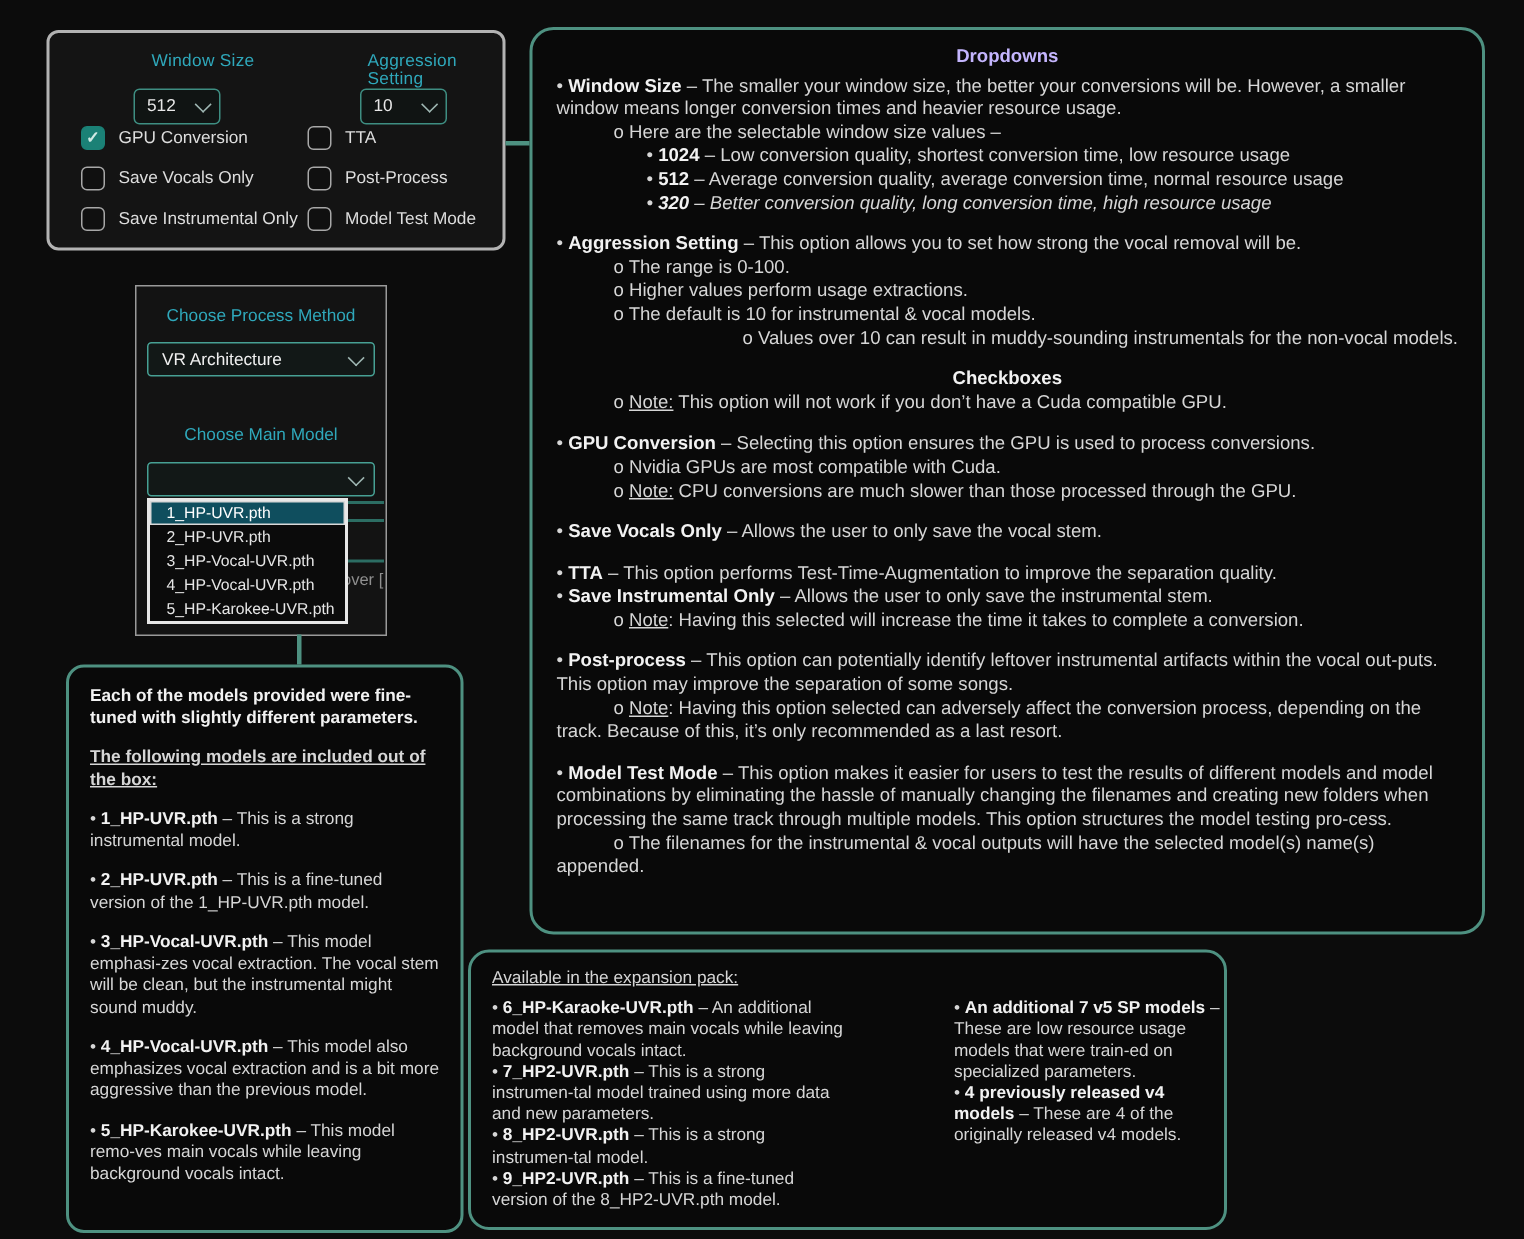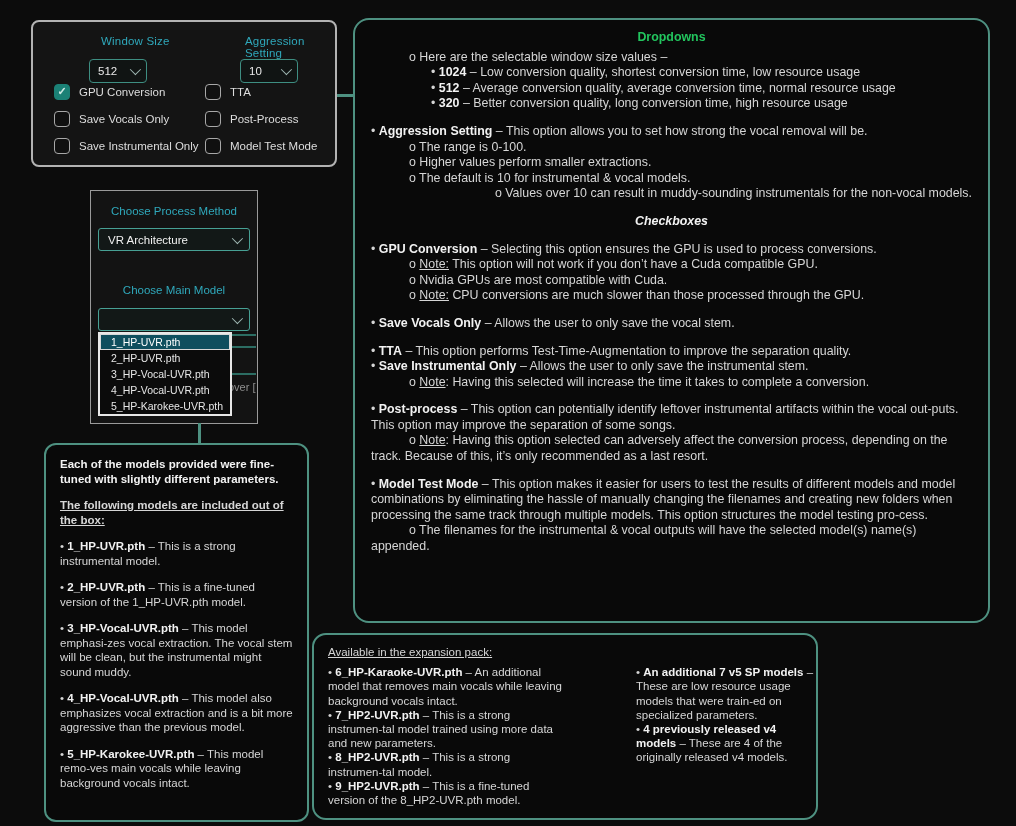--- a/index.html
+++ b/index.html
@@ -41,24 +41,24 @@
   
   .note-box{position:absolute;background:#090909;border:2px solid #4e9181;box-sizing:border-box;}
   .box-dropdowns{left:353px;top:18px;width:637px;height:605px;border-radius:16px;
     padding:10px 16px 8px 16px;font-size:12.4px;line-height:15.6px;}
   .box-models{left:44px;top:443px;width:265px;height:379px;border-radius:12px;
     padding:12px 14px;font-size:11.5px;line-height:14.5px;}
   .box-expansion{left:312px;top:633px;width:506px;height:187px;border-radius:14px;
     padding:10px 14px;font-size:11.5px;line-height:14.2px;}
   .tl{color:#d6d6d6;}
   .tl.g{margin-top:12px;}
-  .tl.c{text-align:center;font-style:italic;}
+  .tl.c{text-align:center;}
   .tl .b{font-weight:bold;color:#f2f2f2;}
   .tl .u{text-decoration:underline;}
-  .box-title{text-align:center;font-weight:bold;color:#22c55e;margin-bottom:4px;}
+  .box-title{text-align:center;font-weight:bold;color:#c4b5fd;margin-bottom:4px;}
   .exp-cols{display:flex;margin-top:6px;}
   .exp-left{width:238px;flex:0 0 auto;}
   .exp-right{width:182px;flex:0 0 auto;margin-left:70px;}
 
   
   .connector{position:absolute;background:#4e9181;}
   .conn-h{left:337px;top:94px;width:16px;height:3px;}
   .conn-v{left:198px;top:423px;width:3px;height:20px;}
 </style>
 </head>
@@ -135,32 +135,33 @@
         <div class="model-item">4_HP-Vocal-UVR.pth</div>
         <div class="model-item">5_HP-Karokee-UVR.pth</div>
       </div>
   </div>
 
   <div class="connector conn-v"></div>
 
   <div class="note-box box-dropdowns">
     <div class="box-title">Dropdowns</div>
     <div id="dropdowns-lines">
+        <div class="tl" style="text-indent: 0px;"><span>• </span><span class="b">Window Size</span><span> – The smaller your window size, the better your conversions will be. However, a smaller window means longer conversion times and heavier resource usage.</span></div>
         <div class="tl" style="text-indent: 38px;"><span>o Here are the selectable window size values –</span></div>
         <div class="tl" style="text-indent: 60px;"><span>• </span><span class="b">1024</span><span> – Low conversion quality, shortest conversion time, low resource usage</span></div>
         <div class="tl" style="text-indent: 60px;"><span>• </span><span class="b">512</span><span> – Average conversion quality, average conversion time, normal resource usage</span></div>
-        <div class="tl" style="text-indent: 60px;"><span>• </span><span class="b">320</span><span> – Better conversion quality, long conversion time, high resource usage</span></div>
+        <div class="tl" style="text-indent: 60px; font-style: italic;"><span>• </span><span class="b">320</span><span> – Better conversion quality, long conversion time, high resource usage</span></div>
         <div class="tl g" style="text-indent: 0px;"><span>• </span><span class="b">Aggression Setting</span><span> – This option allows you to set how strong the vocal removal will be.</span></div>
         <div class="tl" style="text-indent: 38px;"><span>o The range is 0-100.</span></div>
-        <div class="tl" style="text-indent: 38px;"><span>o Higher values perform smaller extractions.</span></div>
+        <div class="tl" style="text-indent: 38px;"><span>o Higher values perform usage extractions.</span></div>
         <div class="tl" style="text-indent: 38px;"><span>o The default is 10 for instrumental &amp; vocal models.</span></div>
         <div class="tl" style="text-indent: 38px; text-align: right;"><span>o Values over 10 can result in muddy-sounding instrumentals for the non-vocal models.</span></div>
         <div class="tl g c" style="text-indent: 0px;"><span class="b">Checkboxes</span></div>
+        <div class="tl" style="text-indent: 38px;"><span>o </span><span class="u">Note:</span><span> This option will not work if you don’t have a Cuda compatible GPU.</span></div>
         <div class="tl g" style="text-indent: 0px;"><span>• </span><span class="b">GPU Conversion</span><span> – Selecting this option ensures the GPU is used to process conversions.</span></div>
-        <div class="tl" style="text-indent: 38px;"><span>o </span><span class="u">Note:</span><span> This option will not work if you don’t have a Cuda compatible GPU.</span></div>
         <div class="tl" style="text-indent: 38px;"><span>o Nvidia GPUs are most compatible with Cuda.</span></div>
         <div class="tl" style="text-indent: 38px;"><span>o </span><span class="u">Note:</span><span> CPU conversions are much slower than those processed through the GPU.</span></div>
         <div class="tl g" style="text-indent: 0px;"><span>• </span><span class="b">Save Vocals Only</span><span> – Allows the user to only save the vocal stem.</span></div>
         <div class="tl g" style="text-indent: 0px;"><span>• </span><span class="b">TTA</span><span> – This option performs Test-Time-Augmentation to improve the separation quality.</span></div>
         <div class="tl" style="text-indent: 0px;"><span>• </span><span class="b">Save Instrumental Only</span><span> – Allows the user to only save the instrumental stem.</span></div>
         <div class="tl" style="text-indent: 38px;"><span>o </span><span class="u">Note</span><span>: Having this selected will increase the time it takes to complete a conversion.</span></div>
         <div class="tl g" style="text-indent: 0px;"><span>• </span><span class="b">Post-process</span><span> – This option can potentially identify leftover instrumental artifacts within the vocal out-puts. This option may improve the separation of some songs.</span></div>
         <div class="tl" style="text-indent: 38px;"><span>o </span><span class="u">Note</span><span>: Having this option selected can adversely affect the conversion process, depending on the track. Because of this, it’s only recommended as a last resort.</span></div>
         <div class="tl g" style="text-indent: 0px;"><span>• </span><span class="b">Model Test Mode</span><span> – This option makes it easier for users to test the results of different models and model combinations by eliminating the hassle of manually changing the filenames and creating new folders when processing the same track through multiple models. This option structures the model testing pro-cess.</span></div>
         <div class="tl" style="text-indent: 38px;"><span>o The filenames for the instrumental &amp; vocal outputs will have the selected model(s) name(s) appended.</span></div>

